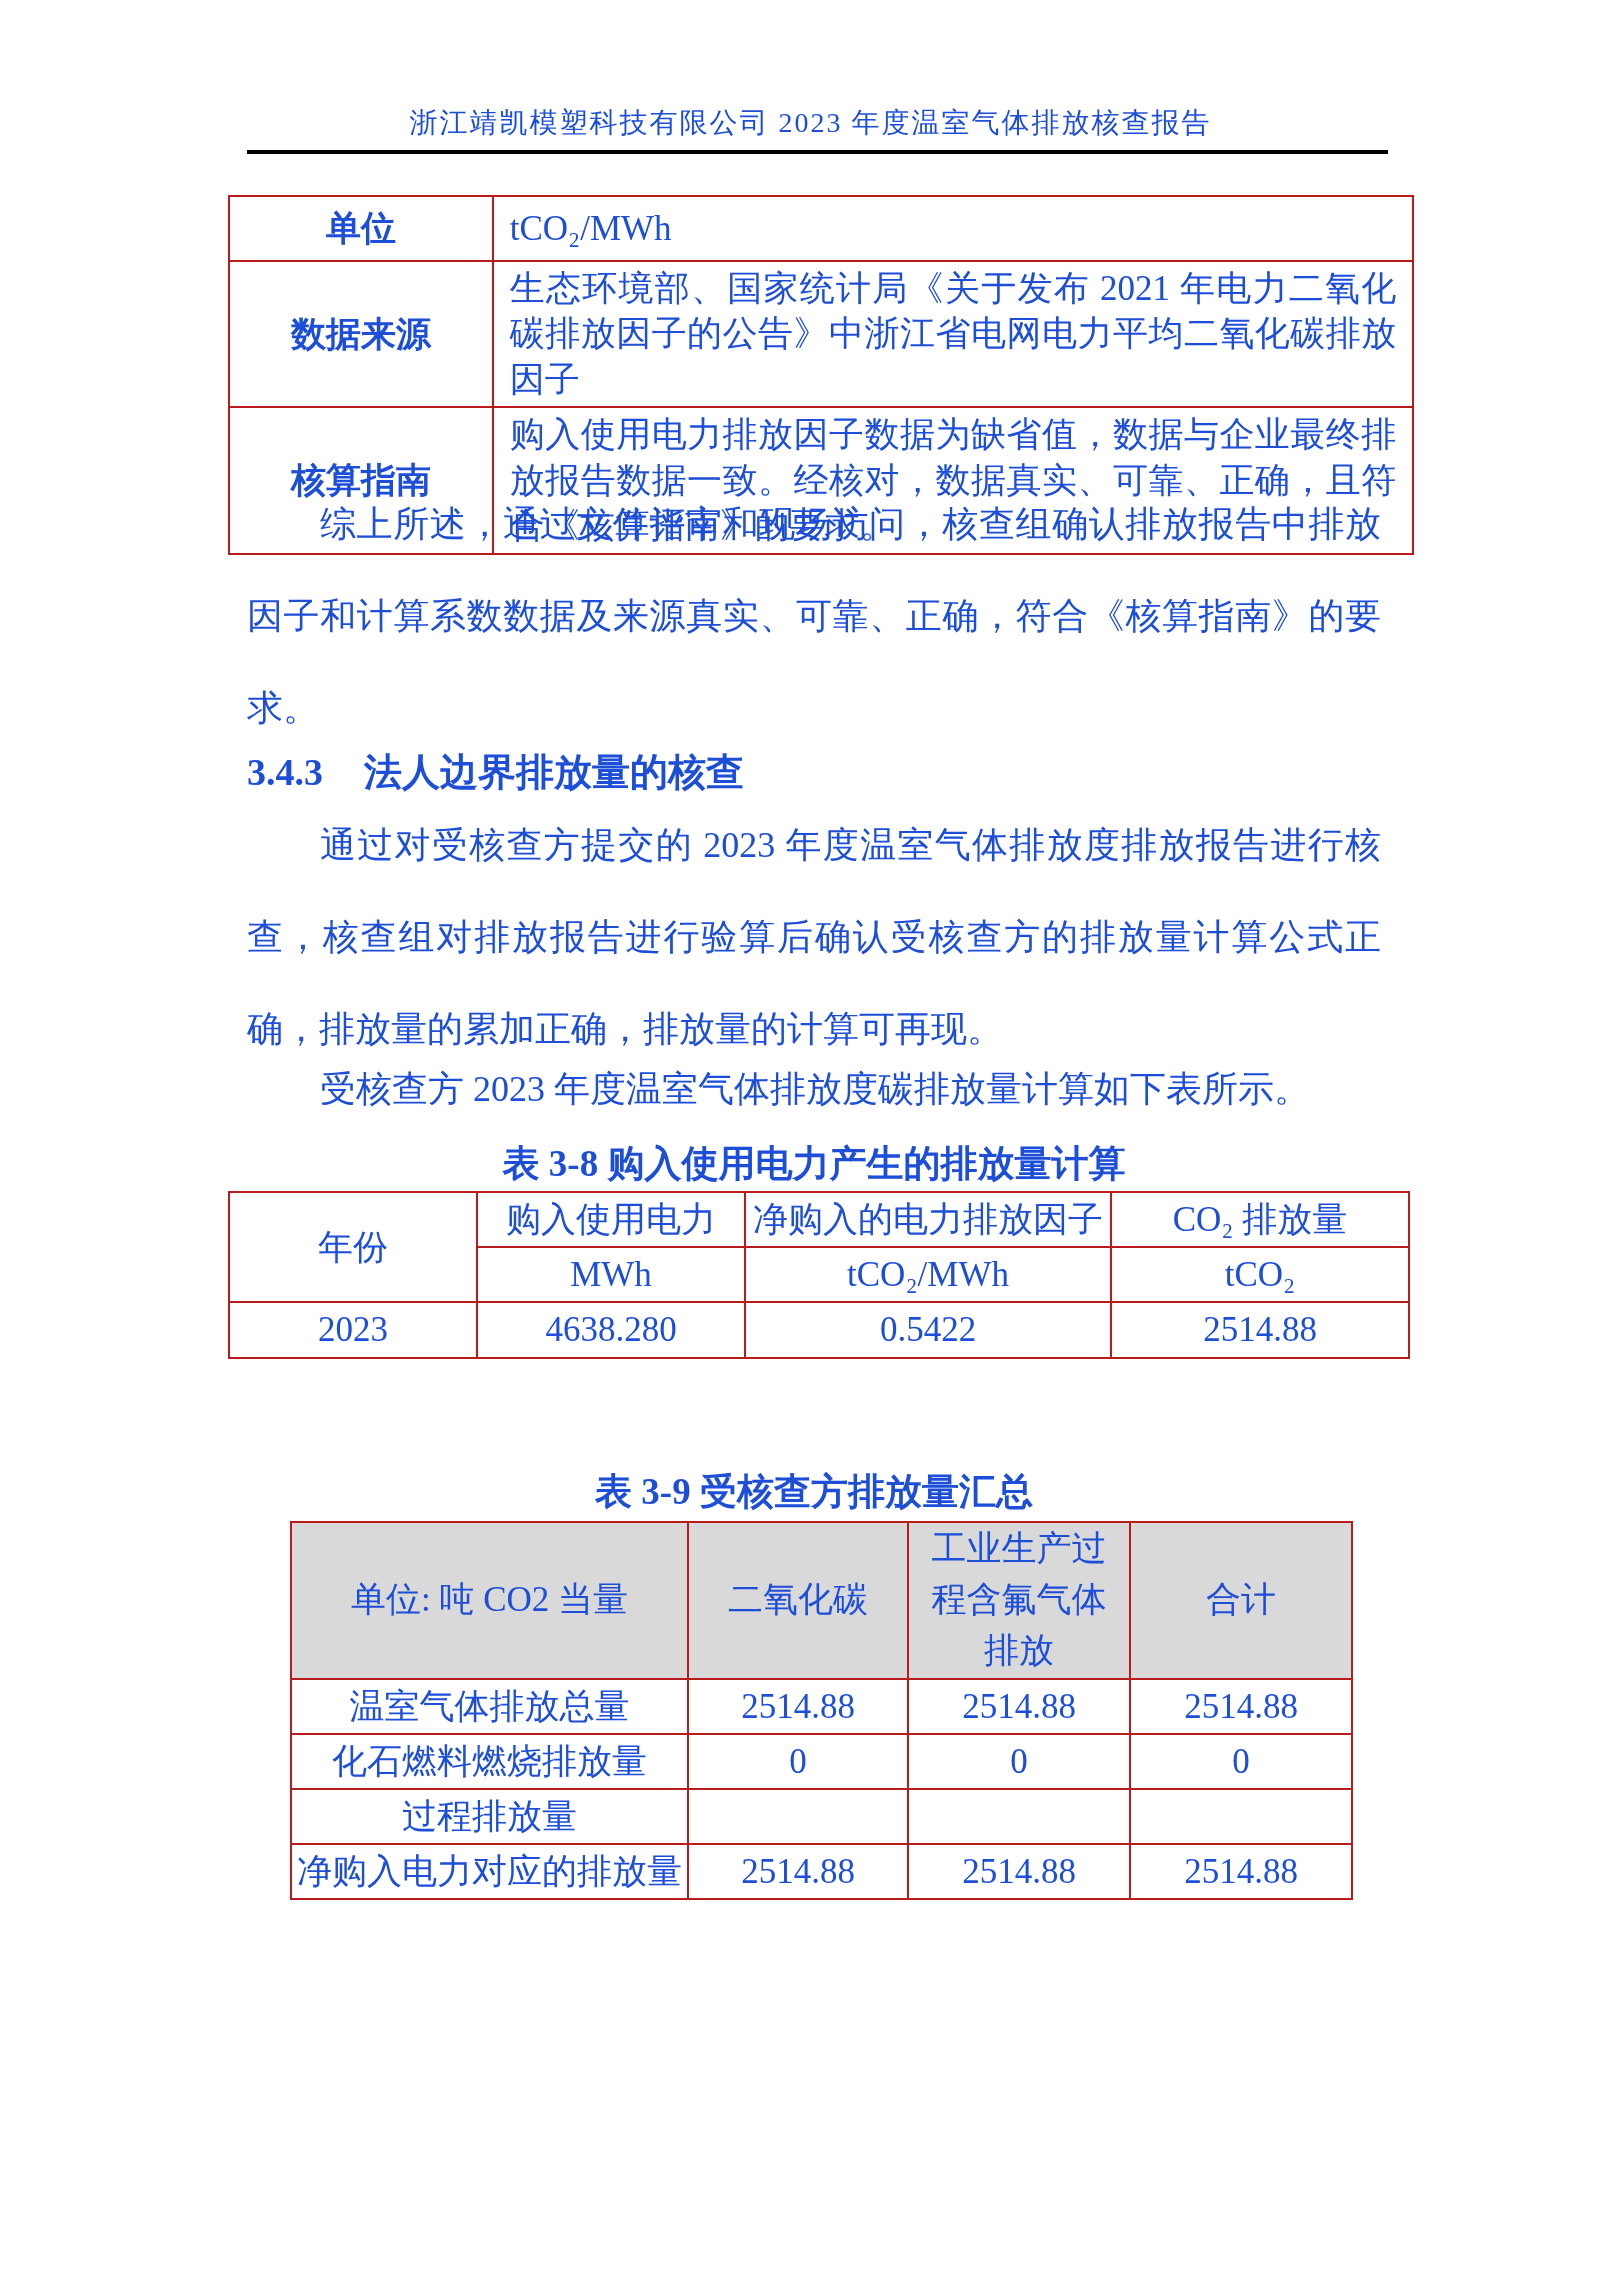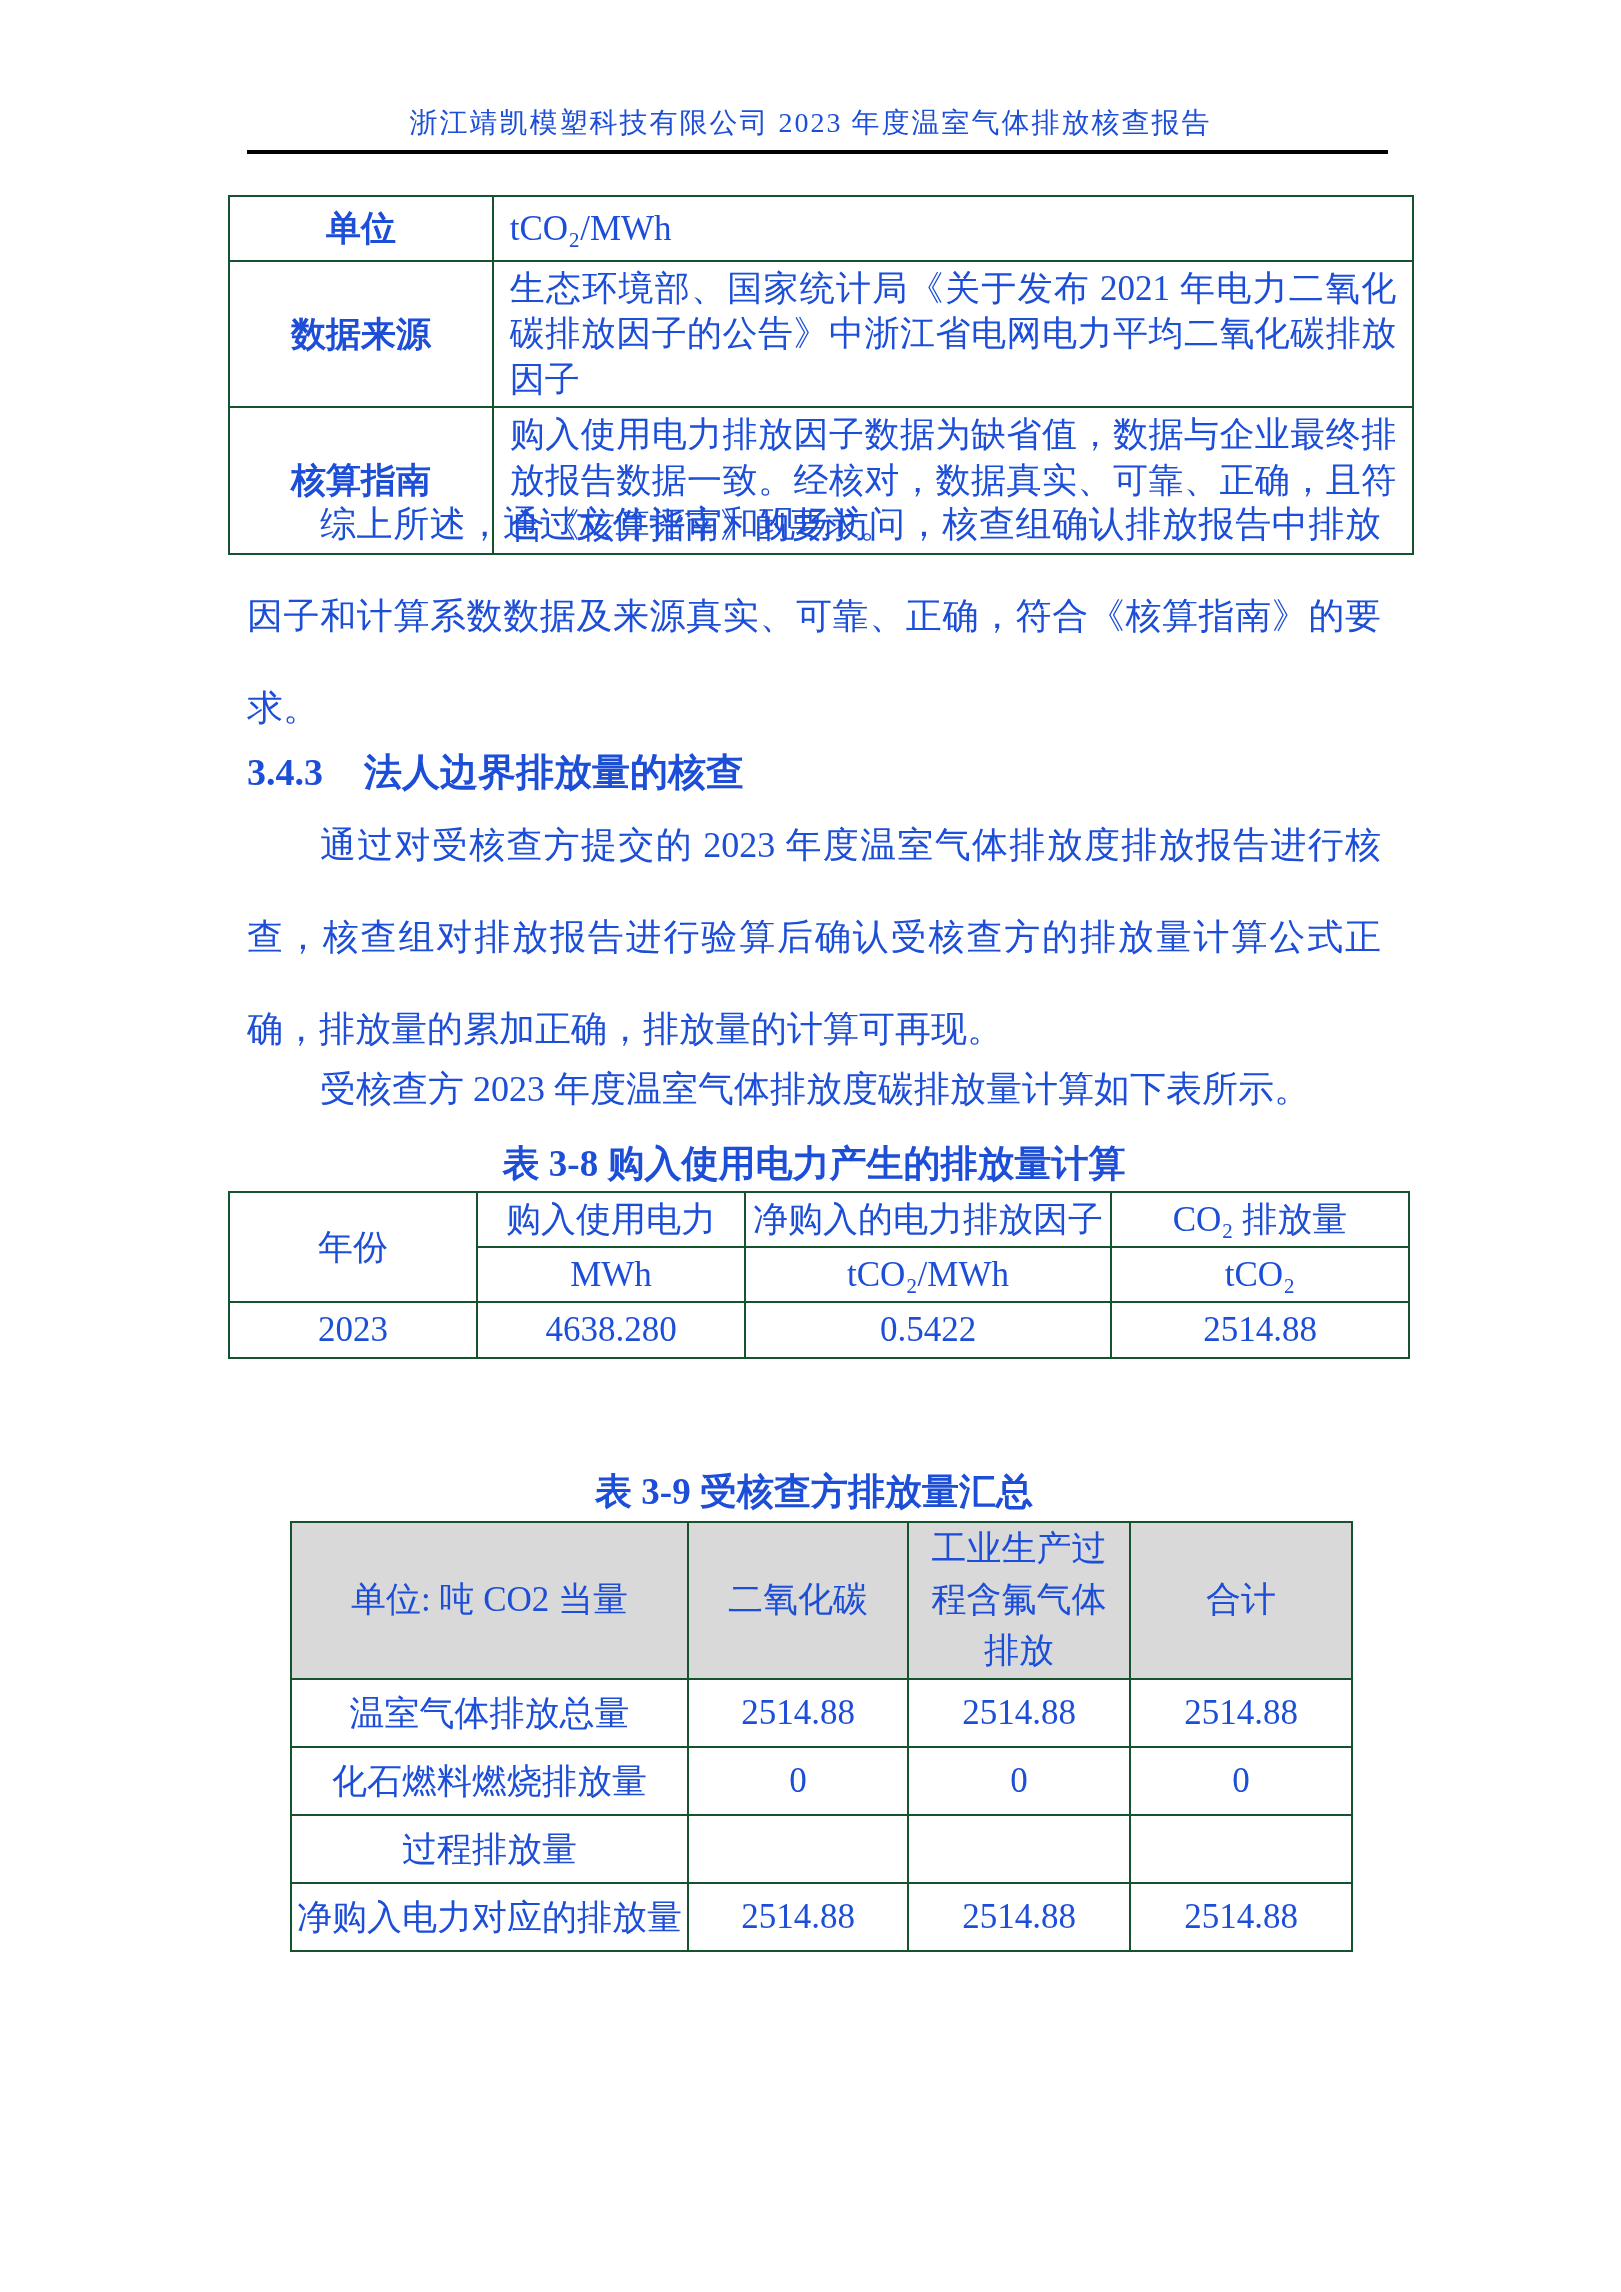--- a/index.html
+++ b/index.html
@@ -26,21 +26,21 @@
   }
   .header-rule {
     position: absolute;
     top: 150px; left: 247px;
     width: 1141px; height: 3.9px;
     background: #000000;
   }
 
   
   table { border-collapse: collapse; table-layout: fixed; position: absolute; }
-  td { border: 2px solid #14532d; vertical-align: middle; overflow: hidden; }
+  td { border: 2px solid #b91c1c; vertical-align: middle; overflow: hidden; }
 
   
   .t-top { left: 228px; top: 195px; width: 1186px; font-size: 35px; border: 2px solid #000; }
   .t-top td.lbl { width: 264px; text-align: center; font-weight: bold; }
   .t-top td.val { text-align: justify; padding: 3.9px 15.7px; line-height: 1.3; }
   .t-top tr.r1 td { height: 65px; }
   .t-top tr.r2 td { height: 92px; }
   .t-top tr.r3 td { height: 123px; }
   .t-top tr.r1 td.val { text-align: left; }
 
@@ -76,21 +76,21 @@
 
   
   .t38 { left: 228px; top: 1191px; width: 1179px; font-size: 35px; text-align: center; border: 2.9px solid #000; }
   .t38 tr.h1 td { height: 55px; }
   .t38 tr.h2 td { height: 55px; }
   .t38 tr.d1 td { height: 56px; }
 
   
   .t39 { left: 290px; top: 1521px; width: 1061px; font-size: 35px; text-align: center; border: 2.9px solid #000; }
   .t39 tr.hdr td { height: 157px; background: #d9d9d9; line-height: 1.45; padding: 0 9px; }
-  .t39 tr.data td { height: 68px; }
+  .t39 tr.data td { height: 55px; }
 
   .page-number {
     position: absolute;
     top: 2064px; left: 0;
     width: 100%;
     text-align: center;
     font-size: 30px;
   }
 </style>
 </head>

